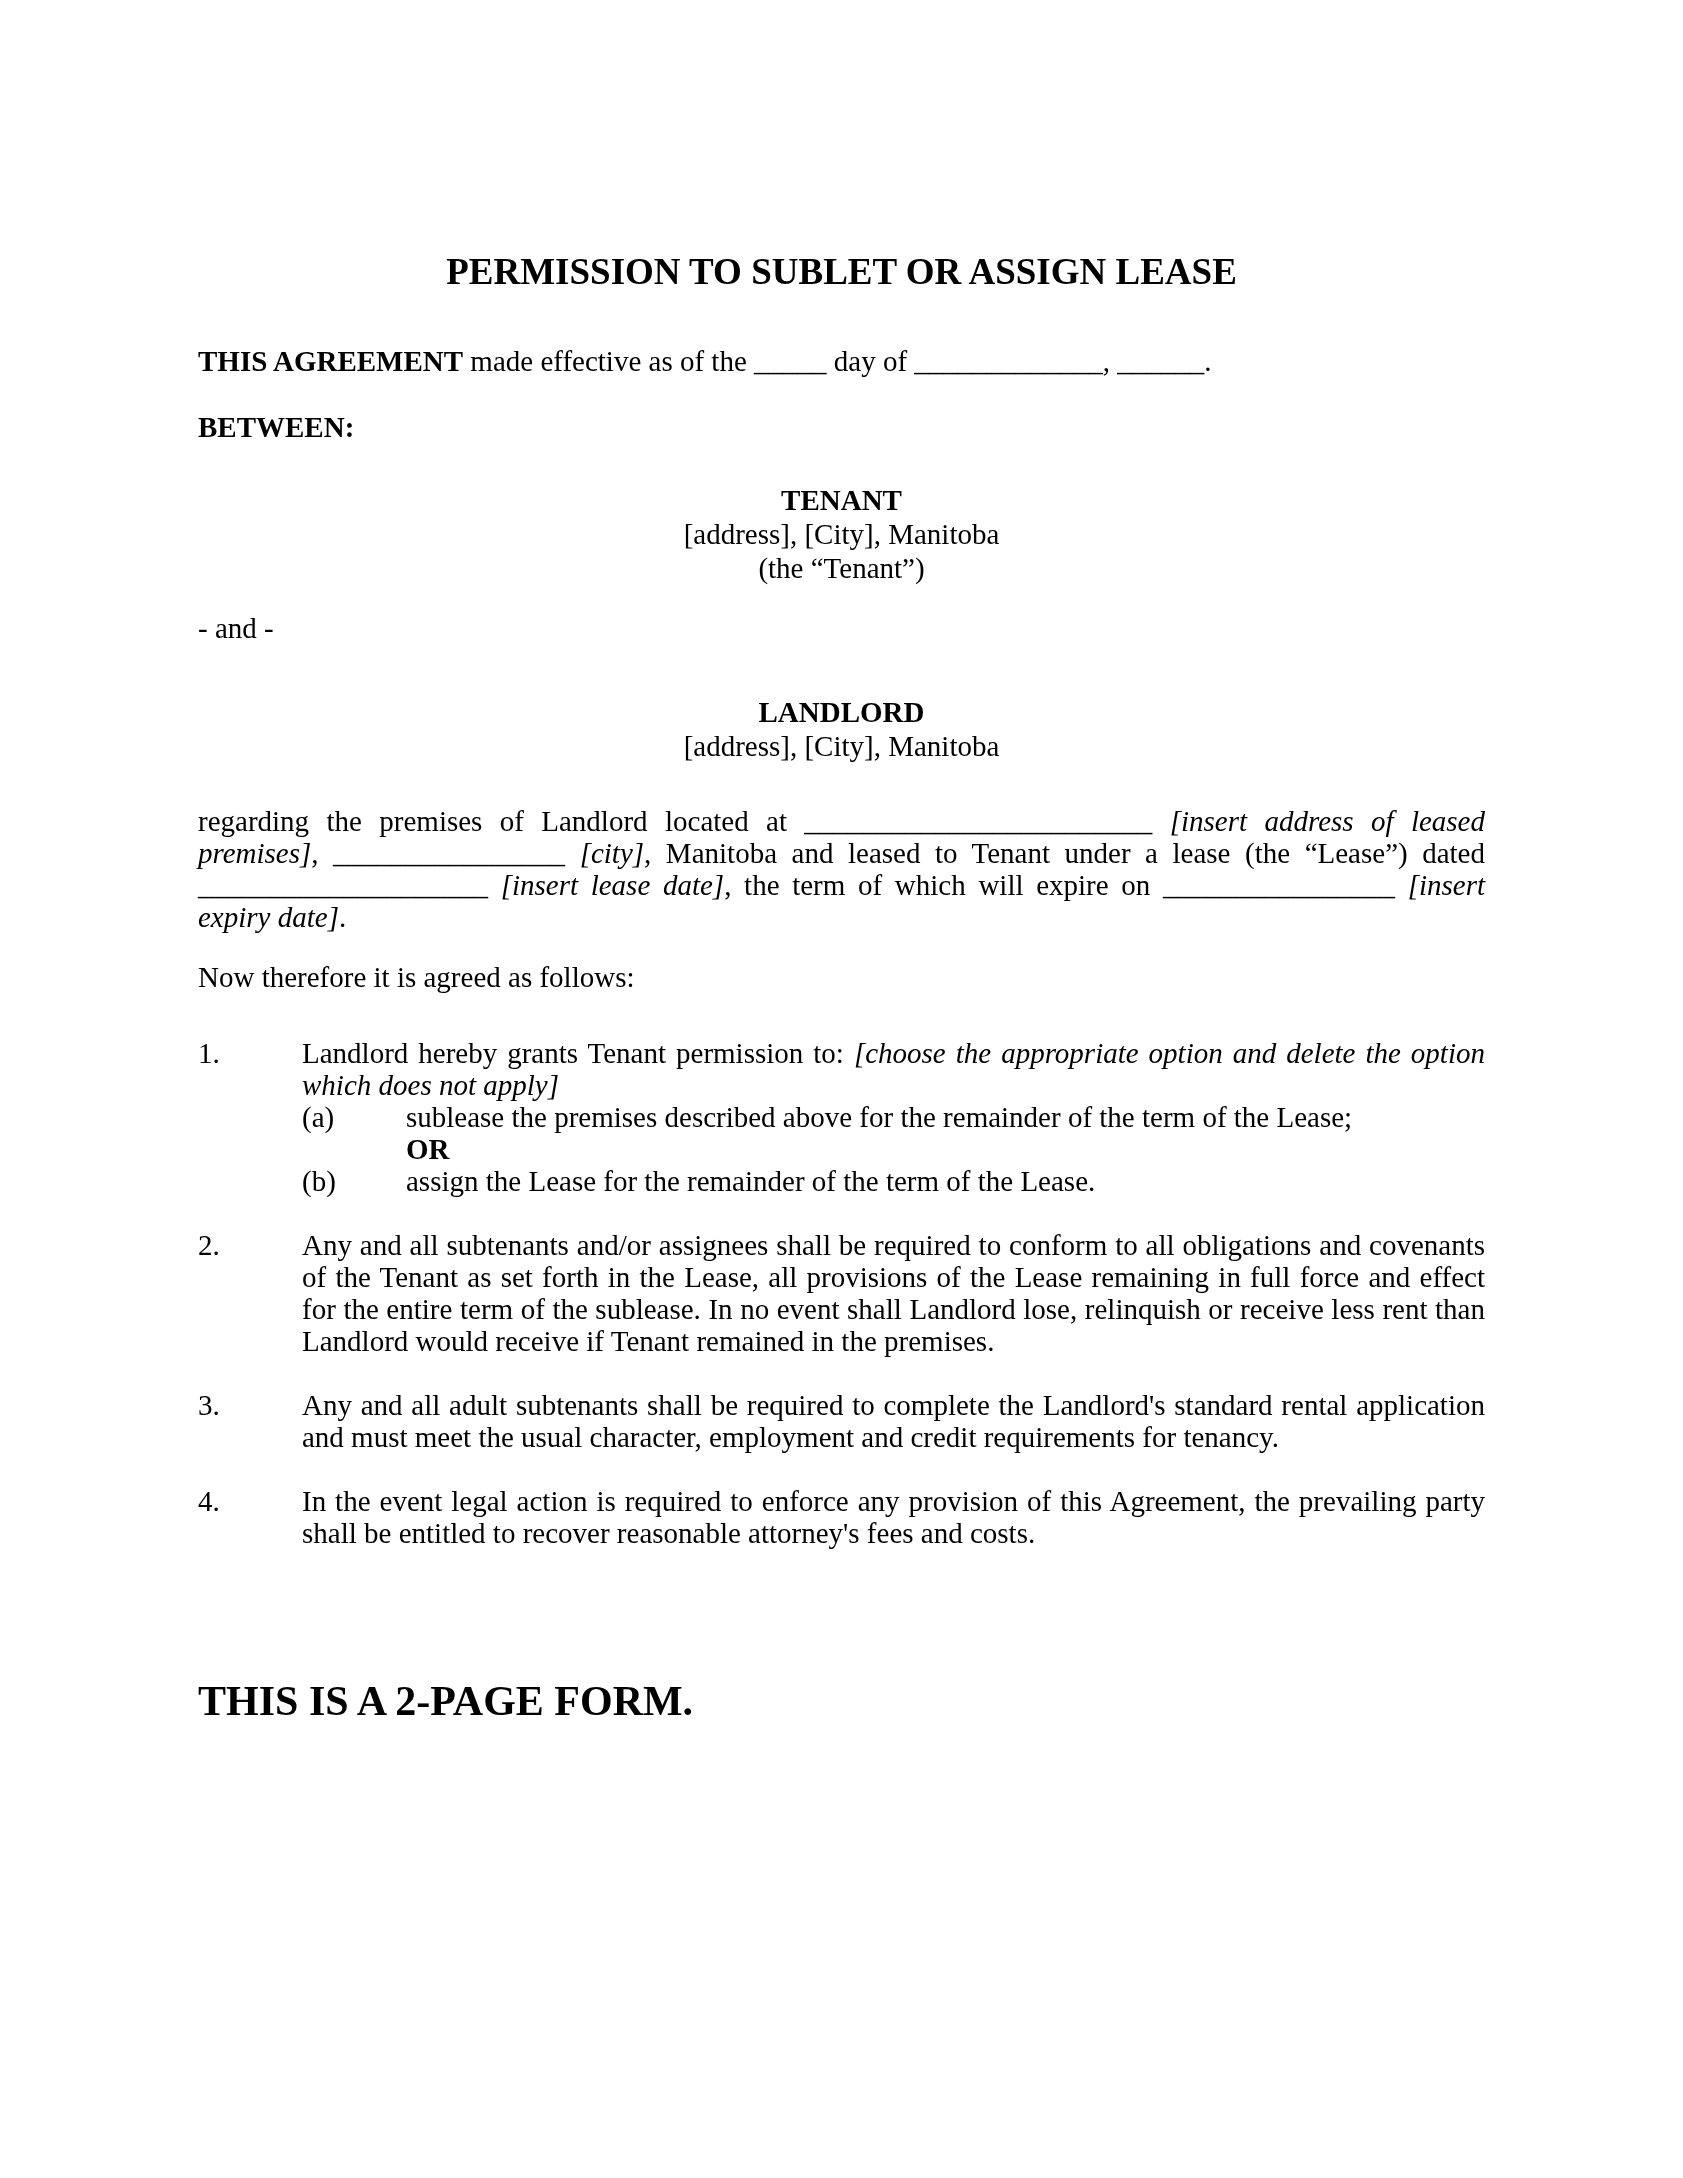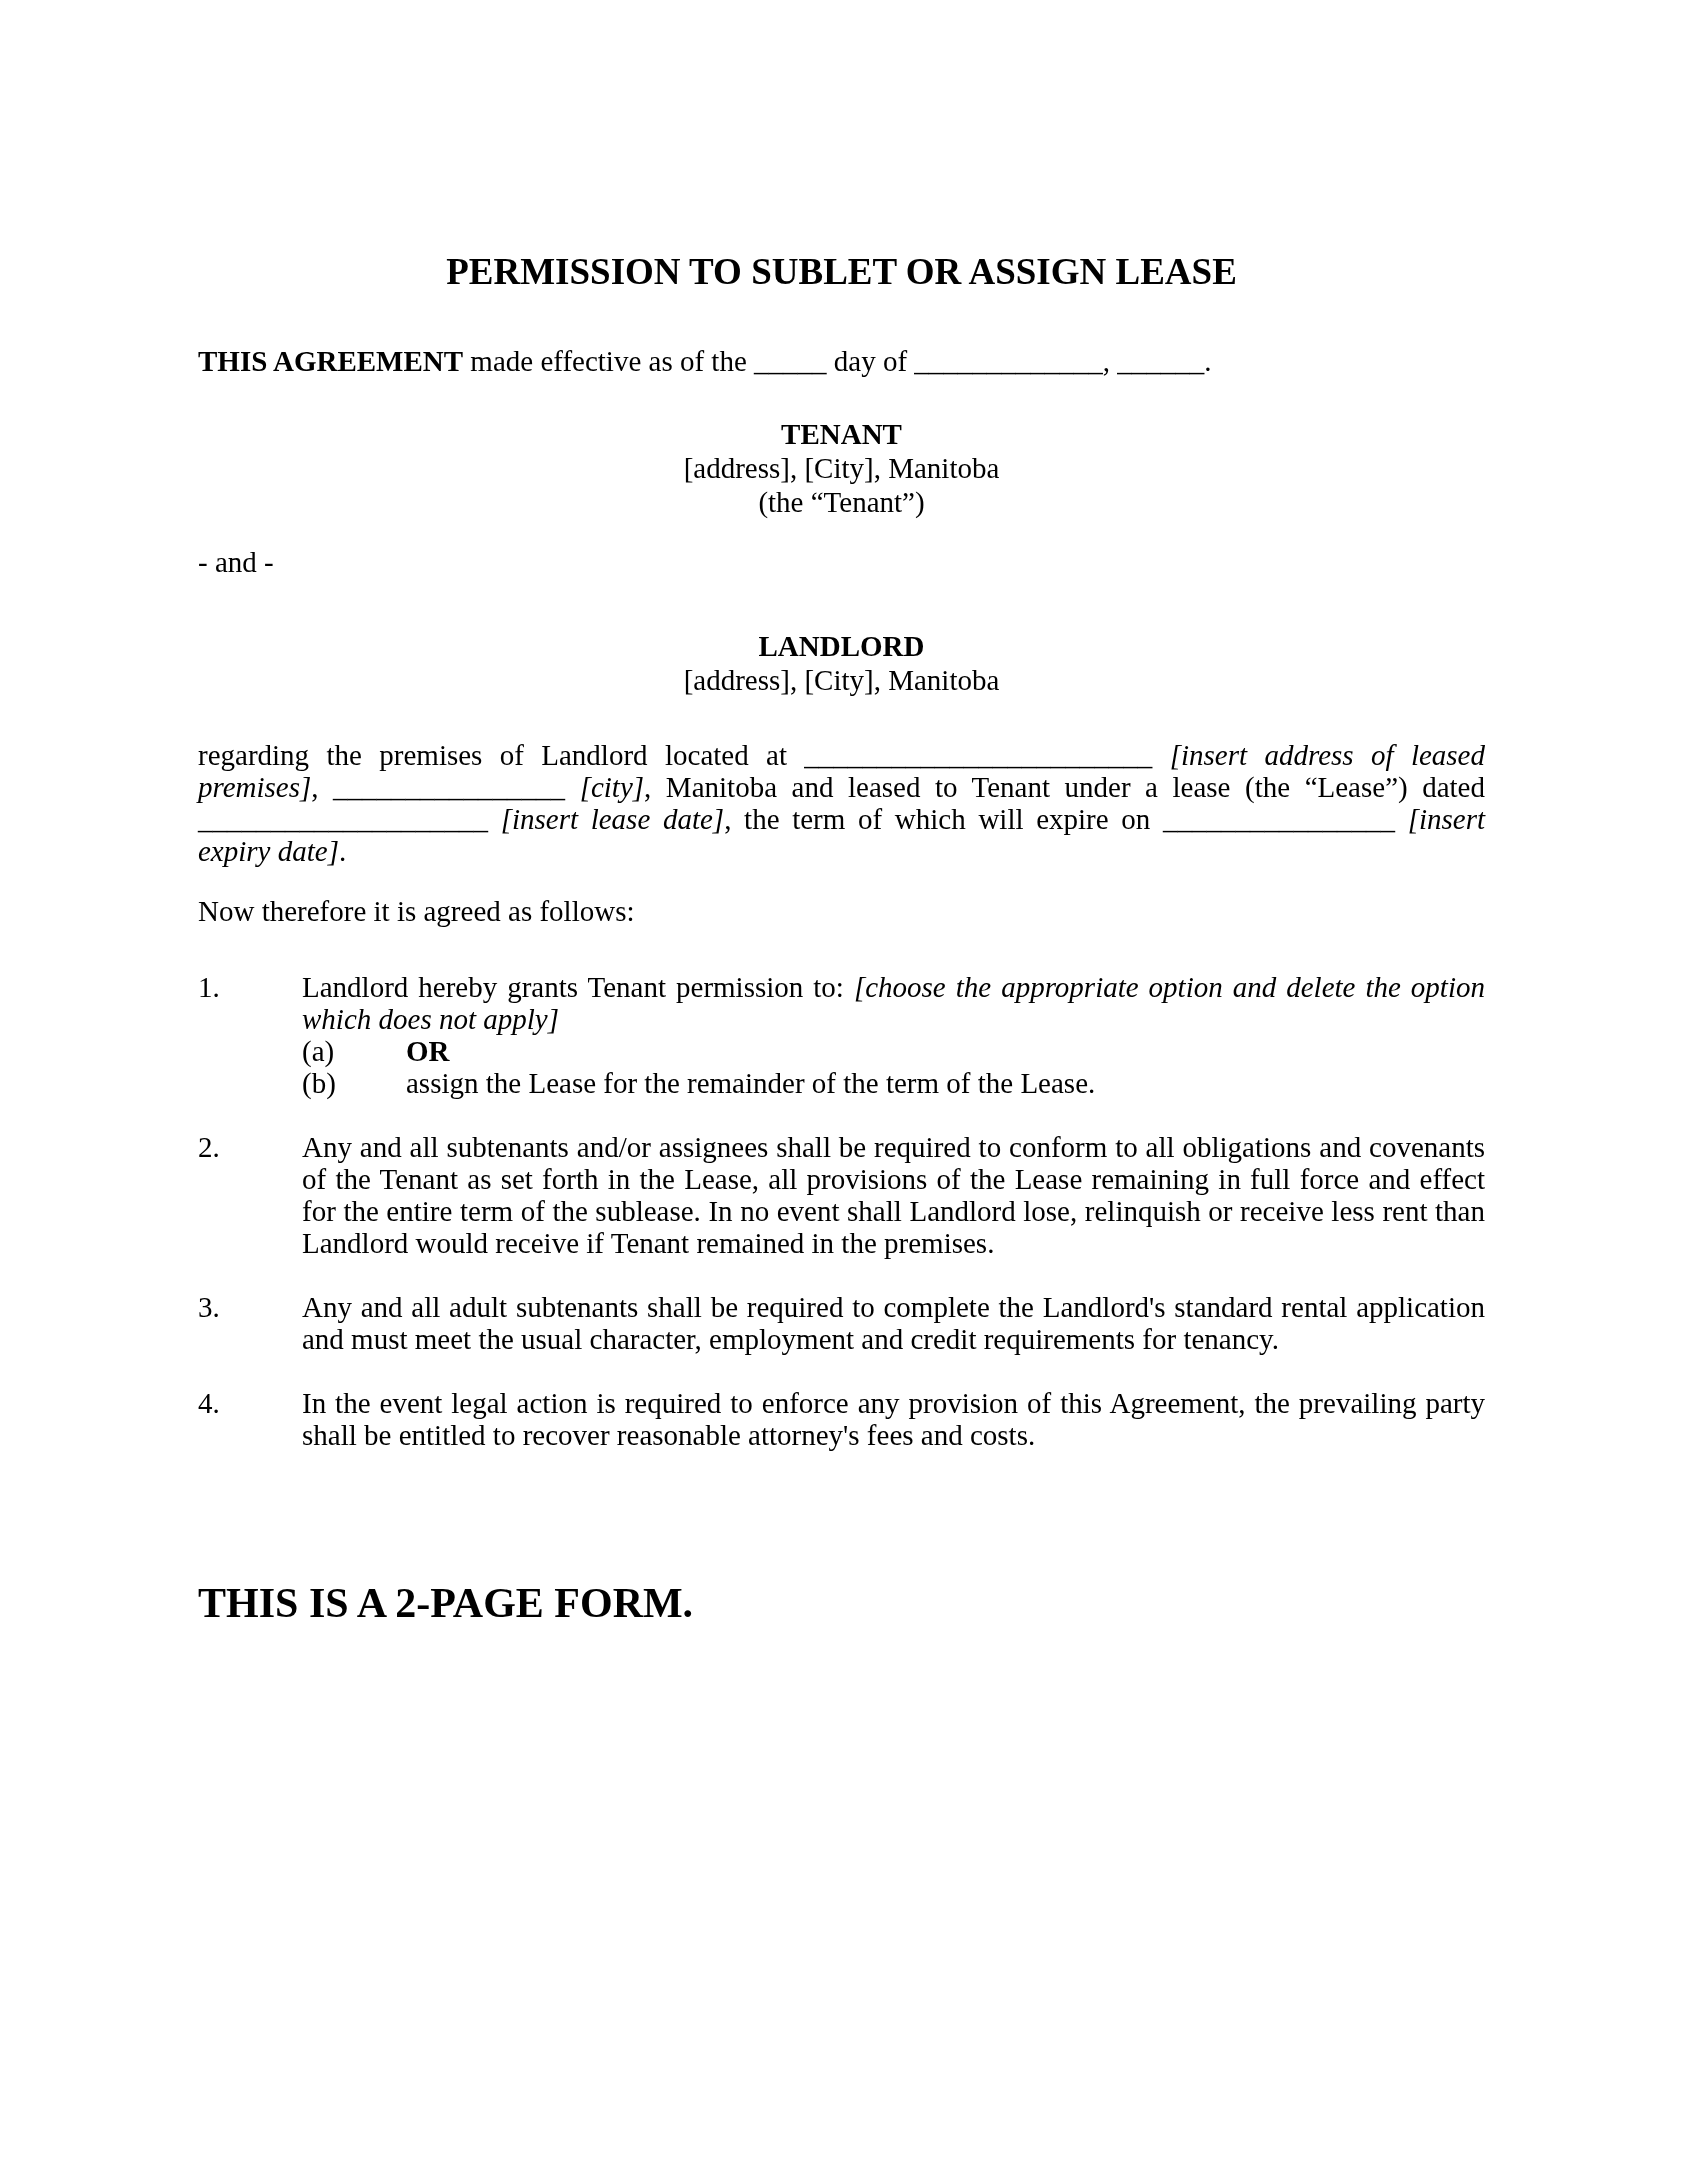--- a/index.html
+++ b/index.html
@@ -91,20 +91,21 @@
 </style>
 </head>
 <body>
 
 <div class="page">
 
   <div class="title">PERMISSION TO SUBLET OR ASSIGN LEASE</div>
 
   <p class="agreement"><span class="b">THIS AGREEMENT</span><span> made effective as of the _____ day of _____________, ______.</span></p>
 
+  <p class="between">BETWEEN:</p>
 
   <div class="party-block">
     <div class="b">TENANT</div>
     <div>[address], [City], Manitoba</div>
     <div>(the “Tenant”)</div>
   </div>
 
   <div class="separator">- and -</div>
 
   <div class="party-block landlord">
@@ -116,20 +117,21 @@
 
   <p class="now-line">Now therefore it is agreed as follows:</p>
 
   <div class="clause first">
     <div class="clause-num">1.</div>
     <div class="clause-body">
       <div><span>Landlord hereby grants Tenant permission to: </span><span class="i">[choose the appropriate option and delete the option which does not apply]</span></div>
       <div class="option">
         <div class="option-letter">(a)</div>
         <div class="option-body">
+          <span>sublease the premises described above for the remainder of the term of the Lease;</span>
           <div class="or-line">OR</div>
         </div>
       </div>
       <div class="option">
         <div class="option-letter">(b)</div>
         <div class="option-body">
           <span>assign the Lease for the remainder of the term of the Lease.</span>
         </div>
       </div>
     </div>

